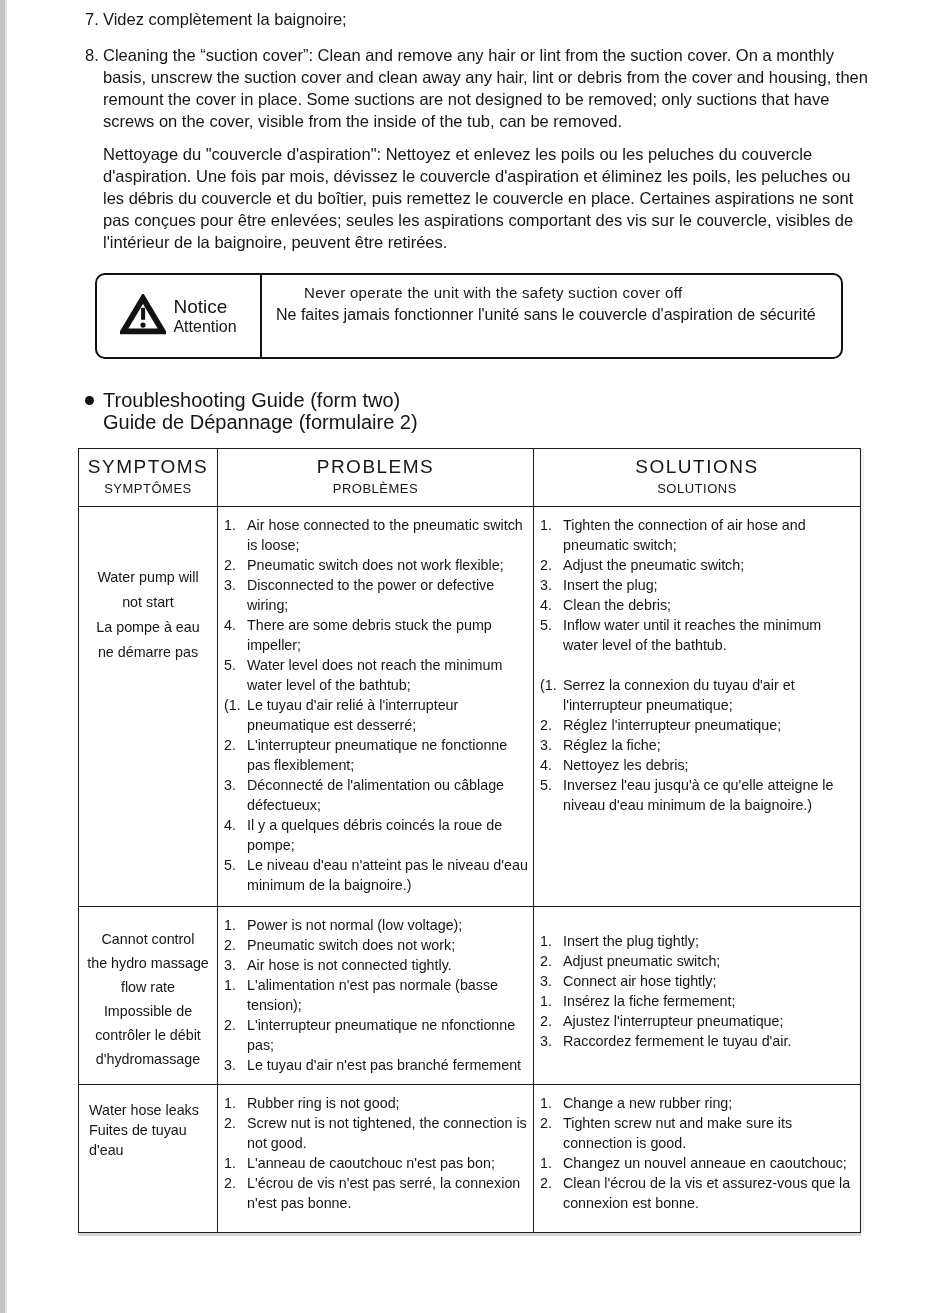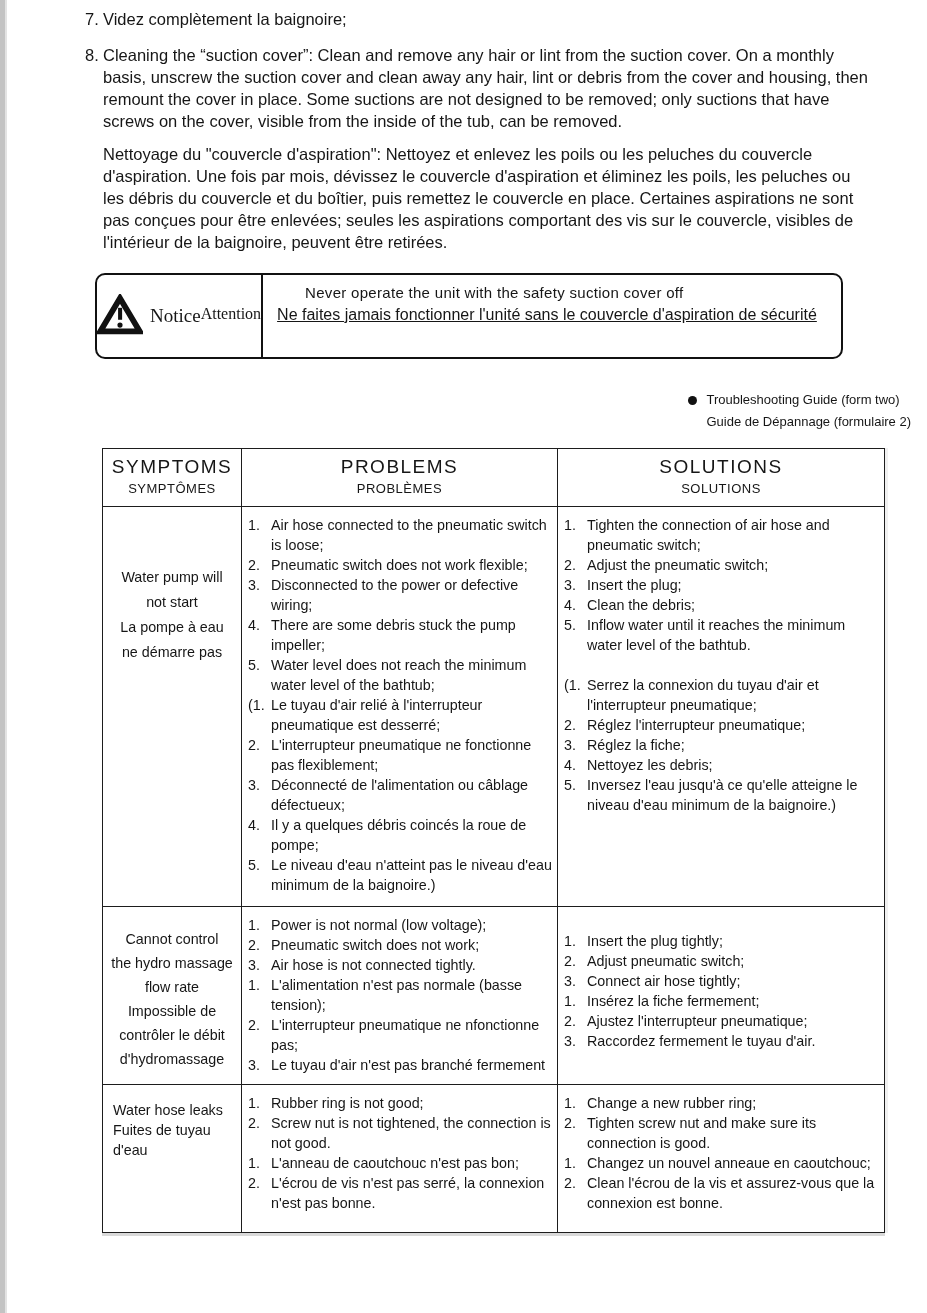--- a/index.html
+++ b/index.html
@@ -16,34 +16,34 @@
   .list-item .body { width:772px; }
   #item7 { padding-top:8px; }
   #item8 { margin-top:14px; }
   .fr-para { margin:11px 0 0 103px; width:768px; font-size:16.5px; line-height:22px; }
 
   
   .notice { margin:20px 0 0 95px; width:748px; height:86px; box-sizing:border-box;
     border:2.5px solid #111; border-radius:10px; display:flex; align-items:stretch; }
   .notice-left { flex:0 0 163px; display:flex; align-items:center; justify-content:center;
     gap:7px; border-right:2px solid #111; }
-  .notice-labels { display:flex; flex-direction:row; line-height:1.15;font-family:Liberation Serif, serif; }
+  .notice-labels { display:flex; flex-direction:column; line-height:1.15; }
   .notice-label-en { font-size:19px; }
   .notice-label-fr { font-size:16px; }
   .notice-right { flex:1; padding:9px 12px 6px 14px; }
   .notice-en { font-size:15px; letter-spacing:.3px;margin-left:28px; }
-  .notice-fr { font-size:16px; line-height:21px; margin-top:3px;text-decoration:underline; }
+  .notice-fr { font-size:16px; line-height:21px; margin-top:3px; }
 
   
-  .section { display:flex; margin:30px 16px 0 85px; font-size:13px; line-height:22px;justify-content:flex-end; }
+  .section { display:flex; margin:30px 16px 0 85px; font-size:20px; line-height:22px; }
   .bullet { flex:0 0 18px; padding-top:7px; }
   .bullet i { display:block; width:9px; height:9px; border-radius:50%; background:#111; }
 
   
-  table.tbl { margin:15px 0 0 102px; width:782px; border-collapse:collapse; table-layout:fixed;
+  table.tbl { margin:15px 0 0 78px; width:782px; border-collapse:collapse; table-layout:fixed;
     box-shadow:0 3px 0 rgba(0,0,0,.15), 3px 0 0 rgba(0,0,0,.06);padding-left:40px; }
   .tbl col.c1 { width:139px; } .tbl col.c2 { width:316px; } .tbl col.c3 { width:327px; }
   .tbl th, .tbl td { border:1.6px solid #1d1d1d; box-sizing:border-box; vertical-align:top; }
   .tbl th { font-weight:normal; padding:5px 0 7px; height:57px; }
   .th-en { font-size:19px; letter-spacing:1.5px; line-height:25px; }
   .th-fr { font-size:13px; letter-spacing:.5px; line-height:20px; }
   .sym-cell { text-align:center; font-size:14.3px; line-height:25px; white-space:pre-line; }
   .problems-cell, .solutions-cell { padding:8px 4px 6px 6px; font-size:14.3px; line-height:20px; }
   .li { display:flex; }
   .li .n { flex:0 0 auto; min-width:23px; }

